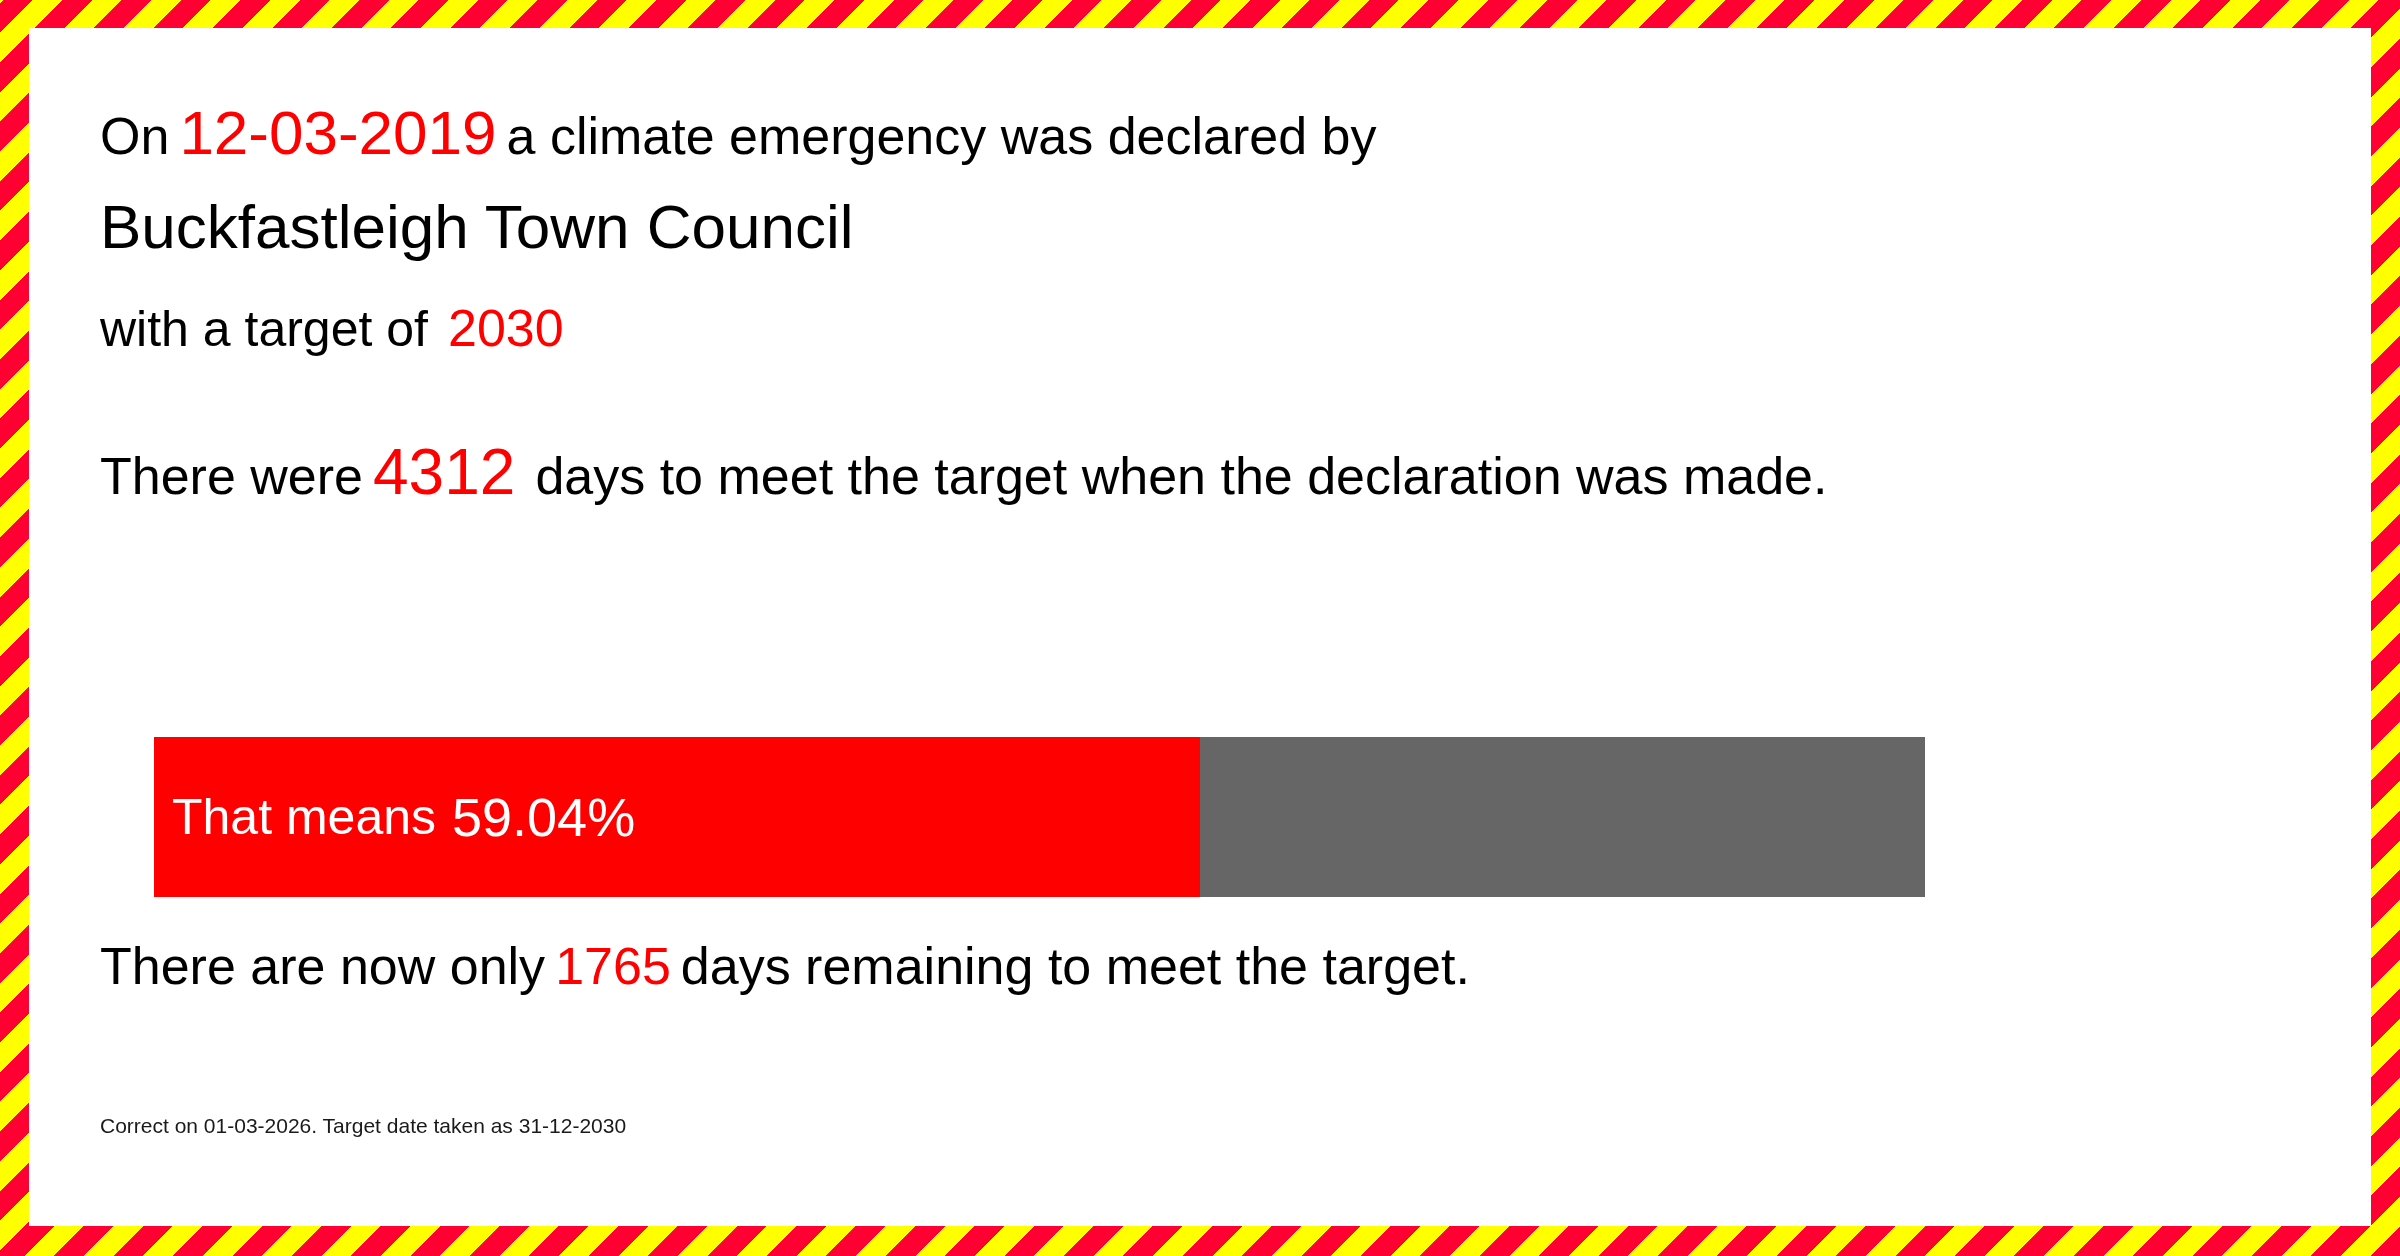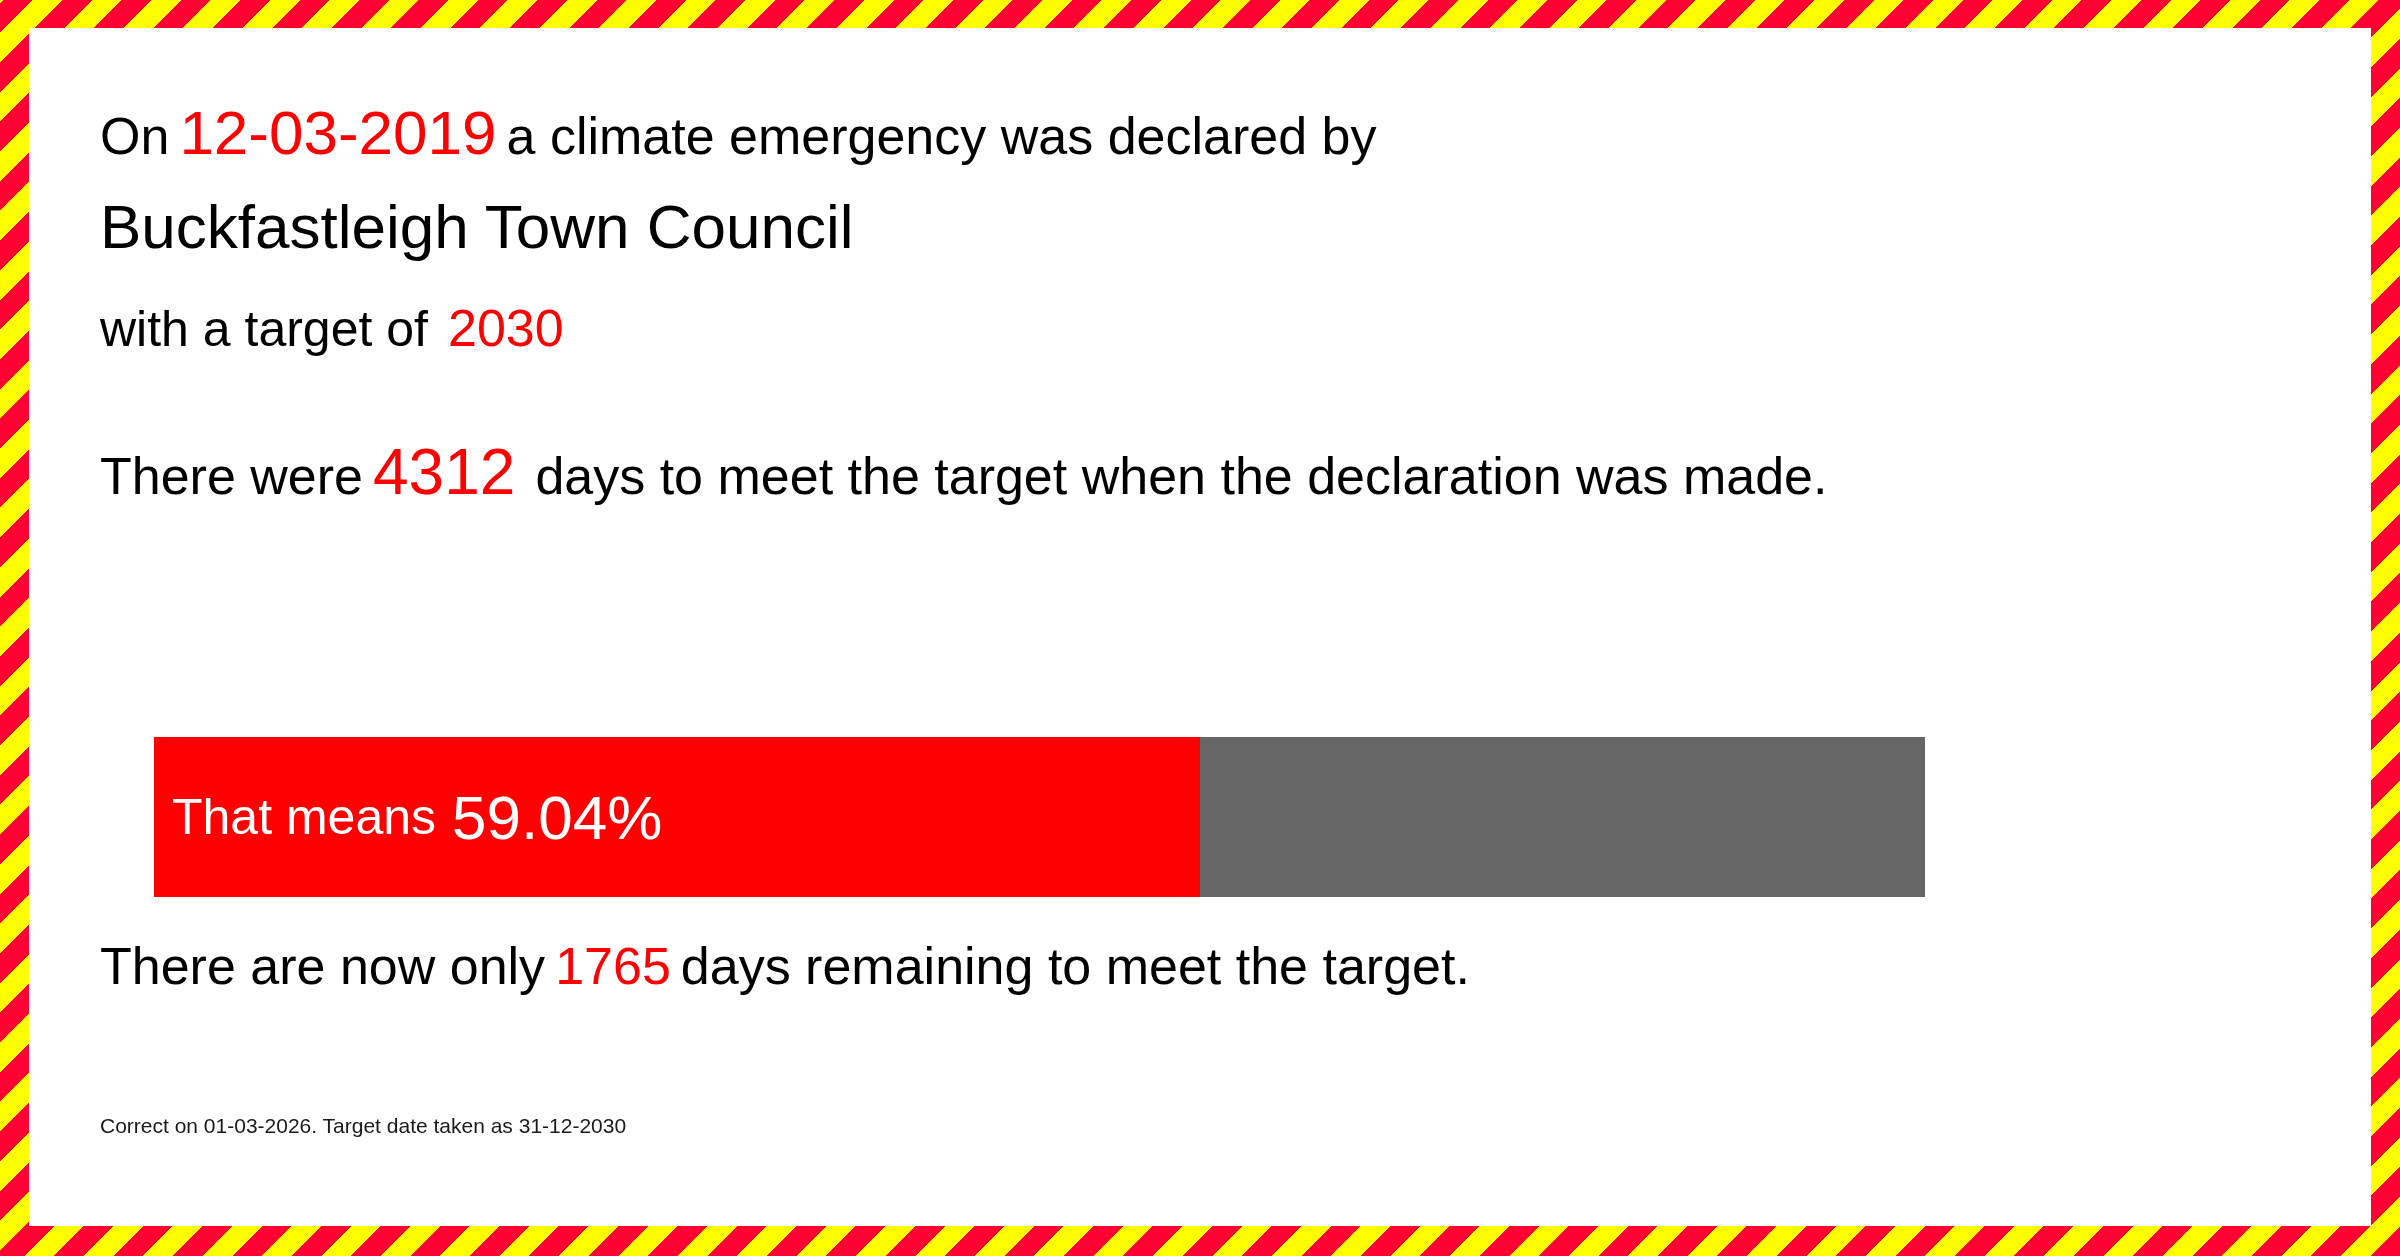--- a/index.html
+++ b/index.html
@@ -141,21 +141,21 @@
     display: flex;
     align-items: center;
     color: #ffffff;
     font-family: "Liberation Sans Narrow", "Liberation Sans", sans-serif;
     font-stretch: condensed;
     font-size: 50px;
     white-space: nowrap;
   }
   #progress-label .hl-white {
     color: #ffffff;
-    font-size: 62px;
+    font-size: 54px;
     padding: 0 6px;
   }
 
   
   #line-remaining {
     position: absolute;
     left: 0;
     top: 874px;
     font-size: 52px;
   }

